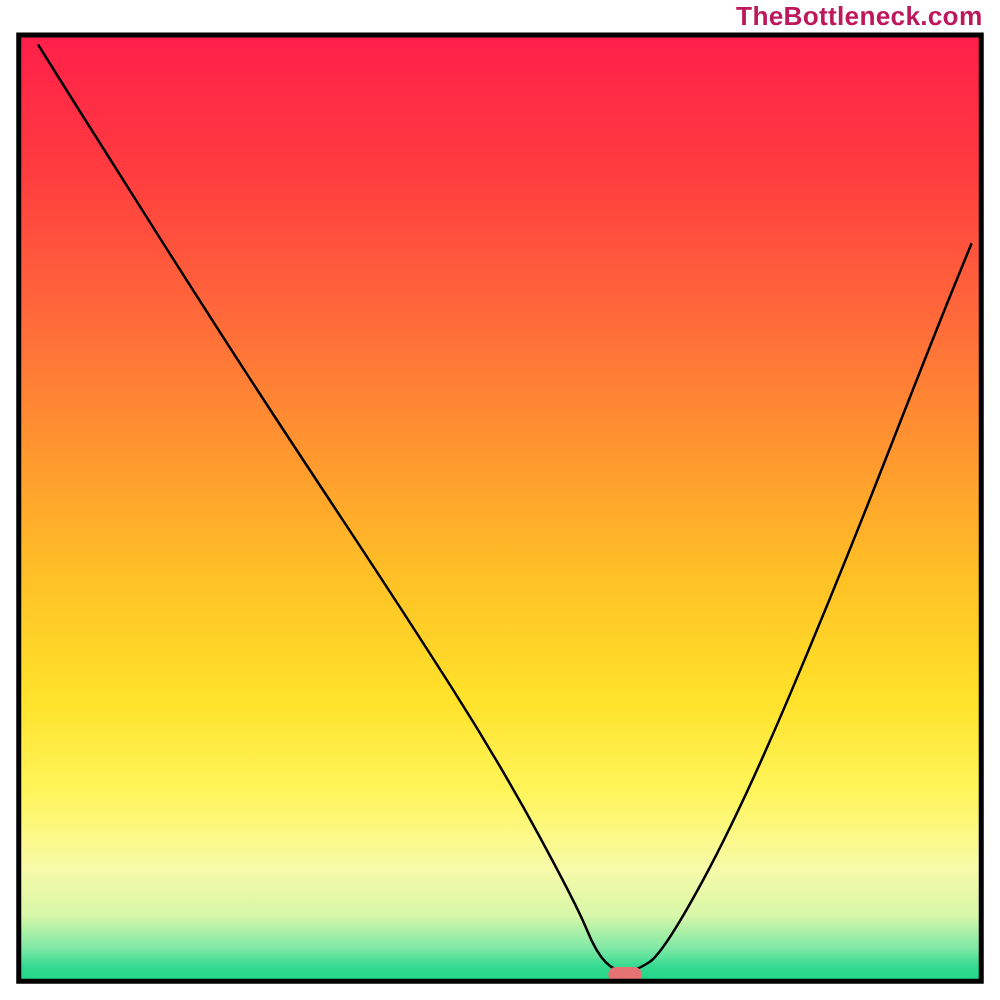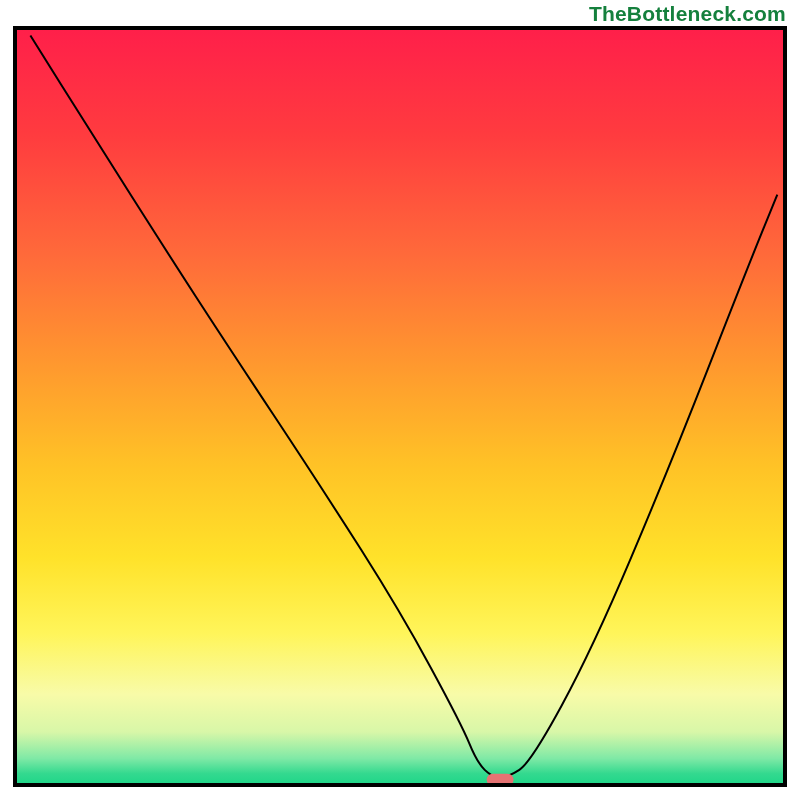--- a/index.html
+++ b/index.html
@@ -15,21 +15,21 @@
     position: relative;
     width: 800px;
     height: 800px;
   }
   .watermark {
     position: absolute;
     top: 2px;
     right: 14px;
     font-size: 21px;
     font-weight: bold;
-    color: #15803d;
+    color: #be185d;
     letter-spacing: 0.2px;
   }
   svg {
     display: block;
   }
 </style>
 </head>
 <body>
 
 <div class="container">

